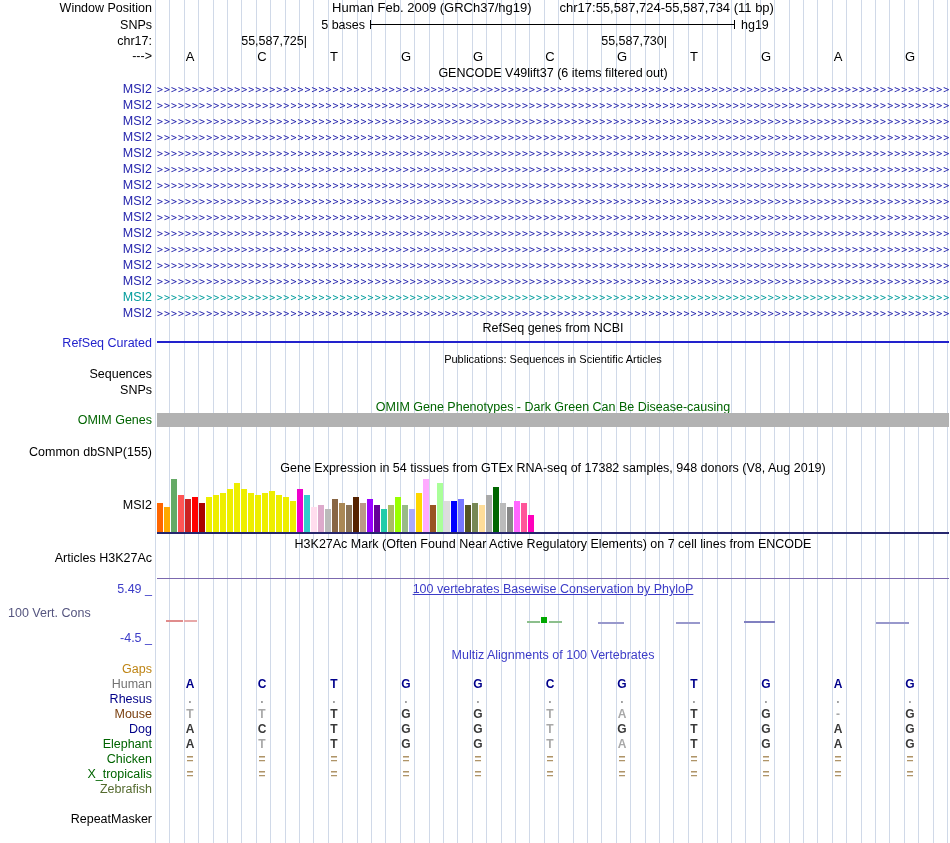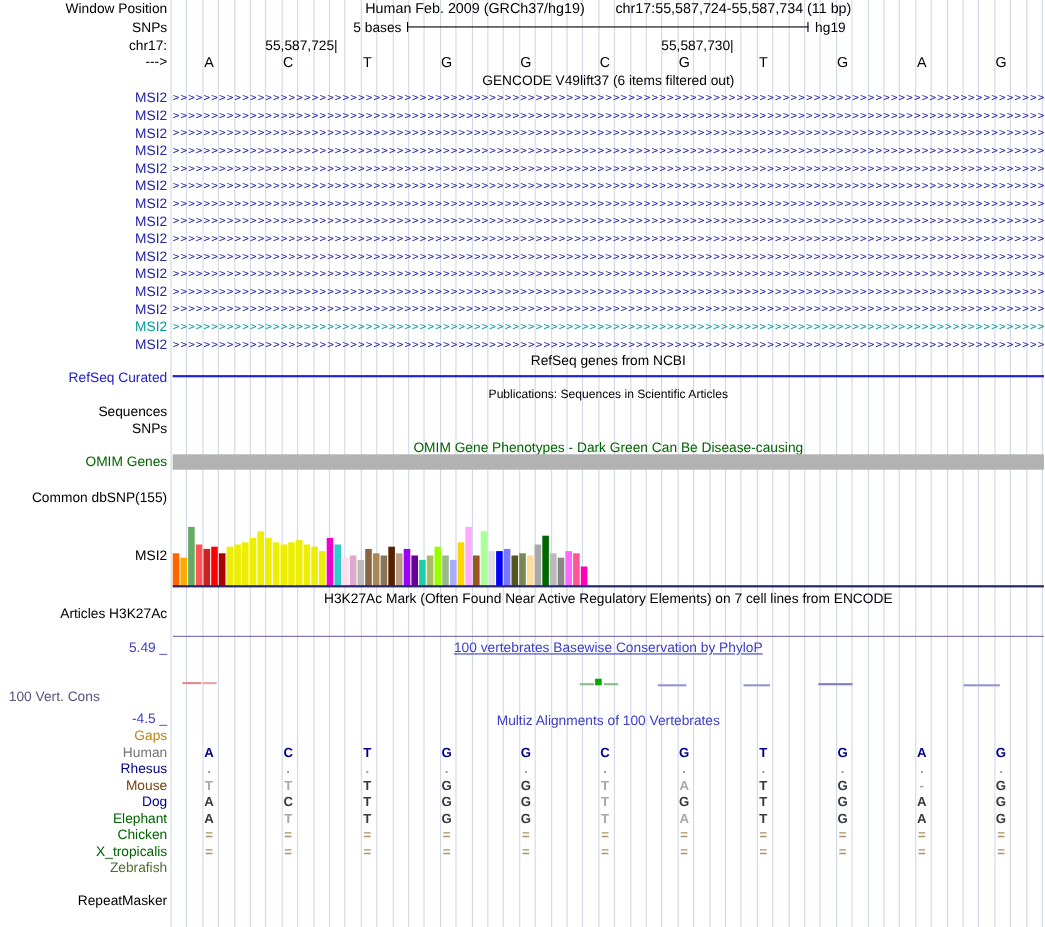--- a/index.html
+++ b/index.html
@@ -154,20 +154,21 @@
   <div class="ctr small" style="top:352px">Publications: Sequences in Scientific Articles</div>
   <div class="lbl" style="top:367px">Sequences</div>
   <div class="lbl" style="top:383px">SNPs</div>
 
   <div class="ctr" style="top: 400px; color: rgb(0, 100, 0);">OMIM Gene Phenotypes - Dark Green Can Be Disease-causing</div>
   <div class="lbl" style="top: 413px; color: rgb(0, 100, 0);">OMIM Genes</div>
   <div style="position: absolute; top: 413px; left: 157px; width: 792px; height: 14px; background: rgb(178, 178, 178);"></div>
 
   <div class="lbl" style="top:445px">Common dbSNP(155)</div>
 
+  <div class="ctr" style="top:461px">Gene Expression in 54 tissues from GTEx RNA-seq of 17382 samples, 948 donors (V8, Aug 2019)</div>
   <div class="lbl" style="top:498px">MSI2</div>
   <div id="gtex-bars">
       <div class="gtexbar" style="left: 157px; top: 503px; height: 30px; background: rgb(255, 102, 0);"></div>
       <div class="gtexbar" style="left: 164px; top: 507px; height: 26px; background: rgb(255, 170, 0);"></div>
       <div class="gtexbar" style="left: 171px; top: 479px; height: 54px; background: rgb(102, 170, 102);"></div>
       <div class="gtexbar" style="left: 178px; top: 495px; height: 38px; background: rgb(255, 85, 85);"></div>
       <div class="gtexbar" style="left: 185px; top: 499px; height: 34px; background: rgb(204, 34, 34);"></div>
       <div class="gtexbar" style="left: 192px; top: 497px; height: 36px; background: rgb(255, 0, 0);"></div>
       <div class="gtexbar" style="left: 199px; top: 503px; height: 30px; background: rgb(170, 0, 0);"></div>
       <div class="gtexbar" style="left: 206px; top: 497px; height: 36px; background: rgb(238, 238, 0);"></div>
@@ -219,33 +220,33 @@
       <div class="gtexbar" style="left: 528px; top: 515px; height: 18px; background: rgb(255, 0, 187);"></div>
     </div>
   <div style="position: absolute; top: 532px; left: 157px; width: 792px; height: 2px; background: rgb(38, 38, 110);"></div>
 
   <div class="ctr" style="top:537px">H3K27Ac Mark (Often Found Near Active Regulatory Elements) on 7 cell lines from ENCODE</div>
   <div class="lbl" style="top:551px">Articles H3K27Ac</div>
 
   <div style="position: absolute; top: 578px; left: 157px; width: 792px; height: 1px; background: rgb(123, 104, 174);"></div>
   <div class="lbl" style="top: 582px; color: rgb(60, 60, 200);">5.49 _</div>
   <div class="ctr" style="top: 582px; color: rgb(60, 60, 200); text-decoration: underline;">100 vertebrates Basewise Conservation by PhyloP</div>
-  <div style="position: absolute; top: 606px; left: 8px; width: 110px; text-align: left; color: rgb(85, 85, 127); margin-top: 20px;">100 Vert. Cons</div>
+  <div style="position: absolute; top: 606px; left: 8px; width: 110px; text-align: left; color: rgb(85, 85, 127);">100 Vert. Cons</div>
   <div id="cons-marks">
       <div class="consmark" style="left: 166px; top: 620px; width: 17px; height: 2px; background: rgb(224, 140, 140);"></div>
       <div class="consmark" style="left: 184px; top: 620px; width: 13px; height: 2px; background: rgb(232, 168, 168);"></div>
       <div class="consmark" style="left: 527px; top: 621px; width: 13px; height: 2px; background: rgb(140, 191, 140);"></div>
       <div class="consmark" style="left: 541px; top: 617px; width: 6px; height: 6px; background: rgb(0, 168, 0);"></div>
       <div class="consmark" style="left: 549px; top: 621px; width: 13px; height: 2px; background: rgb(140, 191, 140);"></div>
       <div class="consmark" style="left: 598px; top: 622px; width: 26px; height: 2px; background: rgb(152, 152, 204);"></div>
       <div class="consmark" style="left: 676px; top: 622px; width: 24px; height: 2px; background: rgb(152, 152, 204);"></div>
       <div class="consmark" style="left: 744px; top: 621px; width: 31px; height: 2px; background: rgb(128, 128, 192);"></div>
       <div class="consmark" style="left: 876px; top: 622px; width: 33px; height: 2px; background: rgb(152, 152, 204);"></div>
     </div>
-  <div class="lbl" style="top: 646px; color: rgb(60, 60, 200);">-4.5 _</div>
+  <div class="lbl" style="top: 631px; color: rgb(60, 60, 200);">-4.5 _</div>
 
   <div class="ctr" style="top: 648px; color: rgb(60, 60, 200);">Multiz Alignments of 100 Vertebrates</div>
   <div class="lbl" style="top: 662px; color: rgb(190, 132, 20);">Gaps</div>
   <div id="multiz-rows">
       <div class="lbl" style="top: 677px; color: #737373;">Human</div>
       <div class="aligncell" style="left: 178px; top: 677px; color: rgb(0, 0, 139);">A</div>
       <div class="aligncell" style="left: 250px; top: 677px; color: rgb(0, 0, 139);">C</div>
       <div class="aligncell" style="left: 322px; top: 677px; color: rgb(0, 0, 139);">T</div>
       <div class="aligncell" style="left: 394px; top: 677px; color: rgb(0, 0, 139);">G</div>
       <div class="aligncell" style="left: 466px; top: 677px; color: rgb(0, 0, 139);">G</div>

